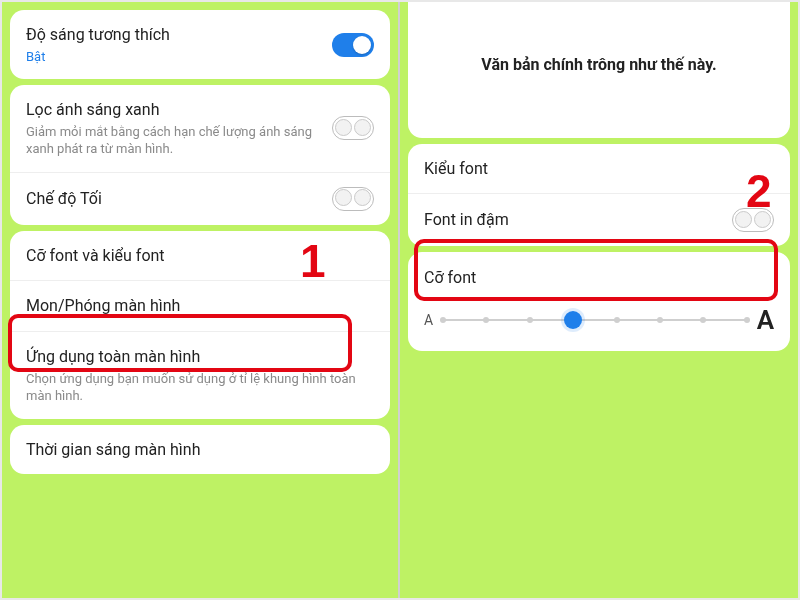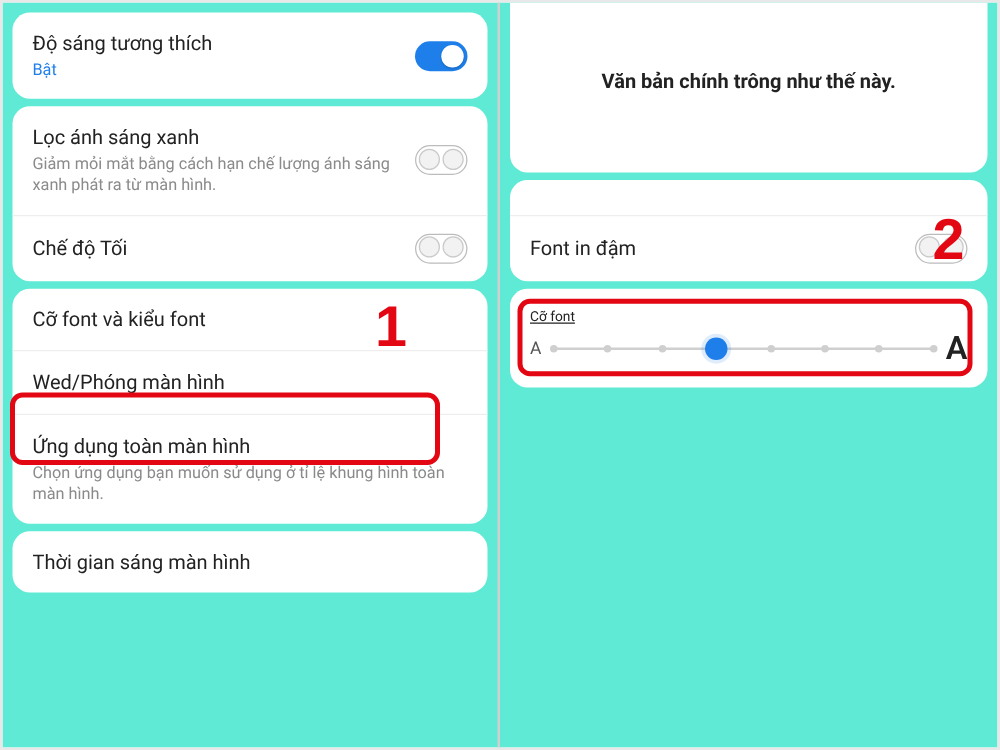--- a/index.html
+++ b/index.html
@@ -15,21 +15,21 @@
   .container {
     display: flex;
     width: 100%;
     height: 100%;
   }
   .pane {
     width: 50%;
     height: 100%;
     position: relative;
     overflow: hidden;
-    background: #5eead4;
+    background: #bef264;
   }
   .pane-left { border-right: 2px solid #d0d0d0; }
   .section {
     background: #ffffff;
     border-radius: 14px;
     margin: 6px 8px;
     overflow: hidden;
   }
   .row {
     display: flex;
@@ -103,21 +103,21 @@
     color: #222;
     line-height: 1.6;
   }
   
   .slider-block {
     background: #ffffff;
     border-radius: 14px;
     margin: 6px 8px;
     padding: 16px;
   }
-  .slider-title { font-size: 11px; color:#222; margin-bottom: 4px; text-decoration: underline; }
+  .slider-title { font-size: 16px; color:#222; margin-bottom: 18px; }
   .slider-row { display:flex; align-items:center; gap:10px; }
   .a-small { font-size: 14px; color:#555; }
   .a-big { font-size: 26px; font-weight: 600; color:#222; }
   .slider {
     flex:1; position:relative; height: 20px;
   }
   .slider-track {
     position:absolute; left:0; right:0; top:50%; height:2px;
     background:#cfcfcf; transform:translateY(-50%);
   }
@@ -173,21 +173,21 @@
     </div>
 
     <div class="section">
       <div class="row">
         <div class="row-text">
           <div class="row-title">Cỡ font và kiểu font</div>
         </div>
       </div>
       <div class="row">
         <div class="row-text">
-          <div class="row-title">Wed/Phóng màn hình</div>
+          <div class="row-title">Mon/Phóng màn hình</div>
         </div>
       </div>
       <div class="row">
         <div class="row-text">
           <div class="row-title">Ứng dụng toàn màn hình</div>
           <div class="row-sub">Chọn ứng dụng bạn muốn sử dụng ở tỉ lệ khung hình toàn màn hình.</div>
         </div>
       </div>
     </div>
 
@@ -205,20 +205,21 @@
 
   <div class="pane">
 
     <div class="preview-area">
       <div class="preview-line">Văn bản chính trông như thế này.</div>
     </div>
 
     <div class="section">
       <div class="row">
         <div class="row-text">
+          <div class="row-title">Kiểu font</div>
         </div>
       </div>
       <div class="row">
         <div class="row-text">
           <div class="row-title">Font in đậm</div>
         </div>
         <div class="toggle off dual">
             <div class="knob"></div>
             <div class="knob2"></div>
           </div>

